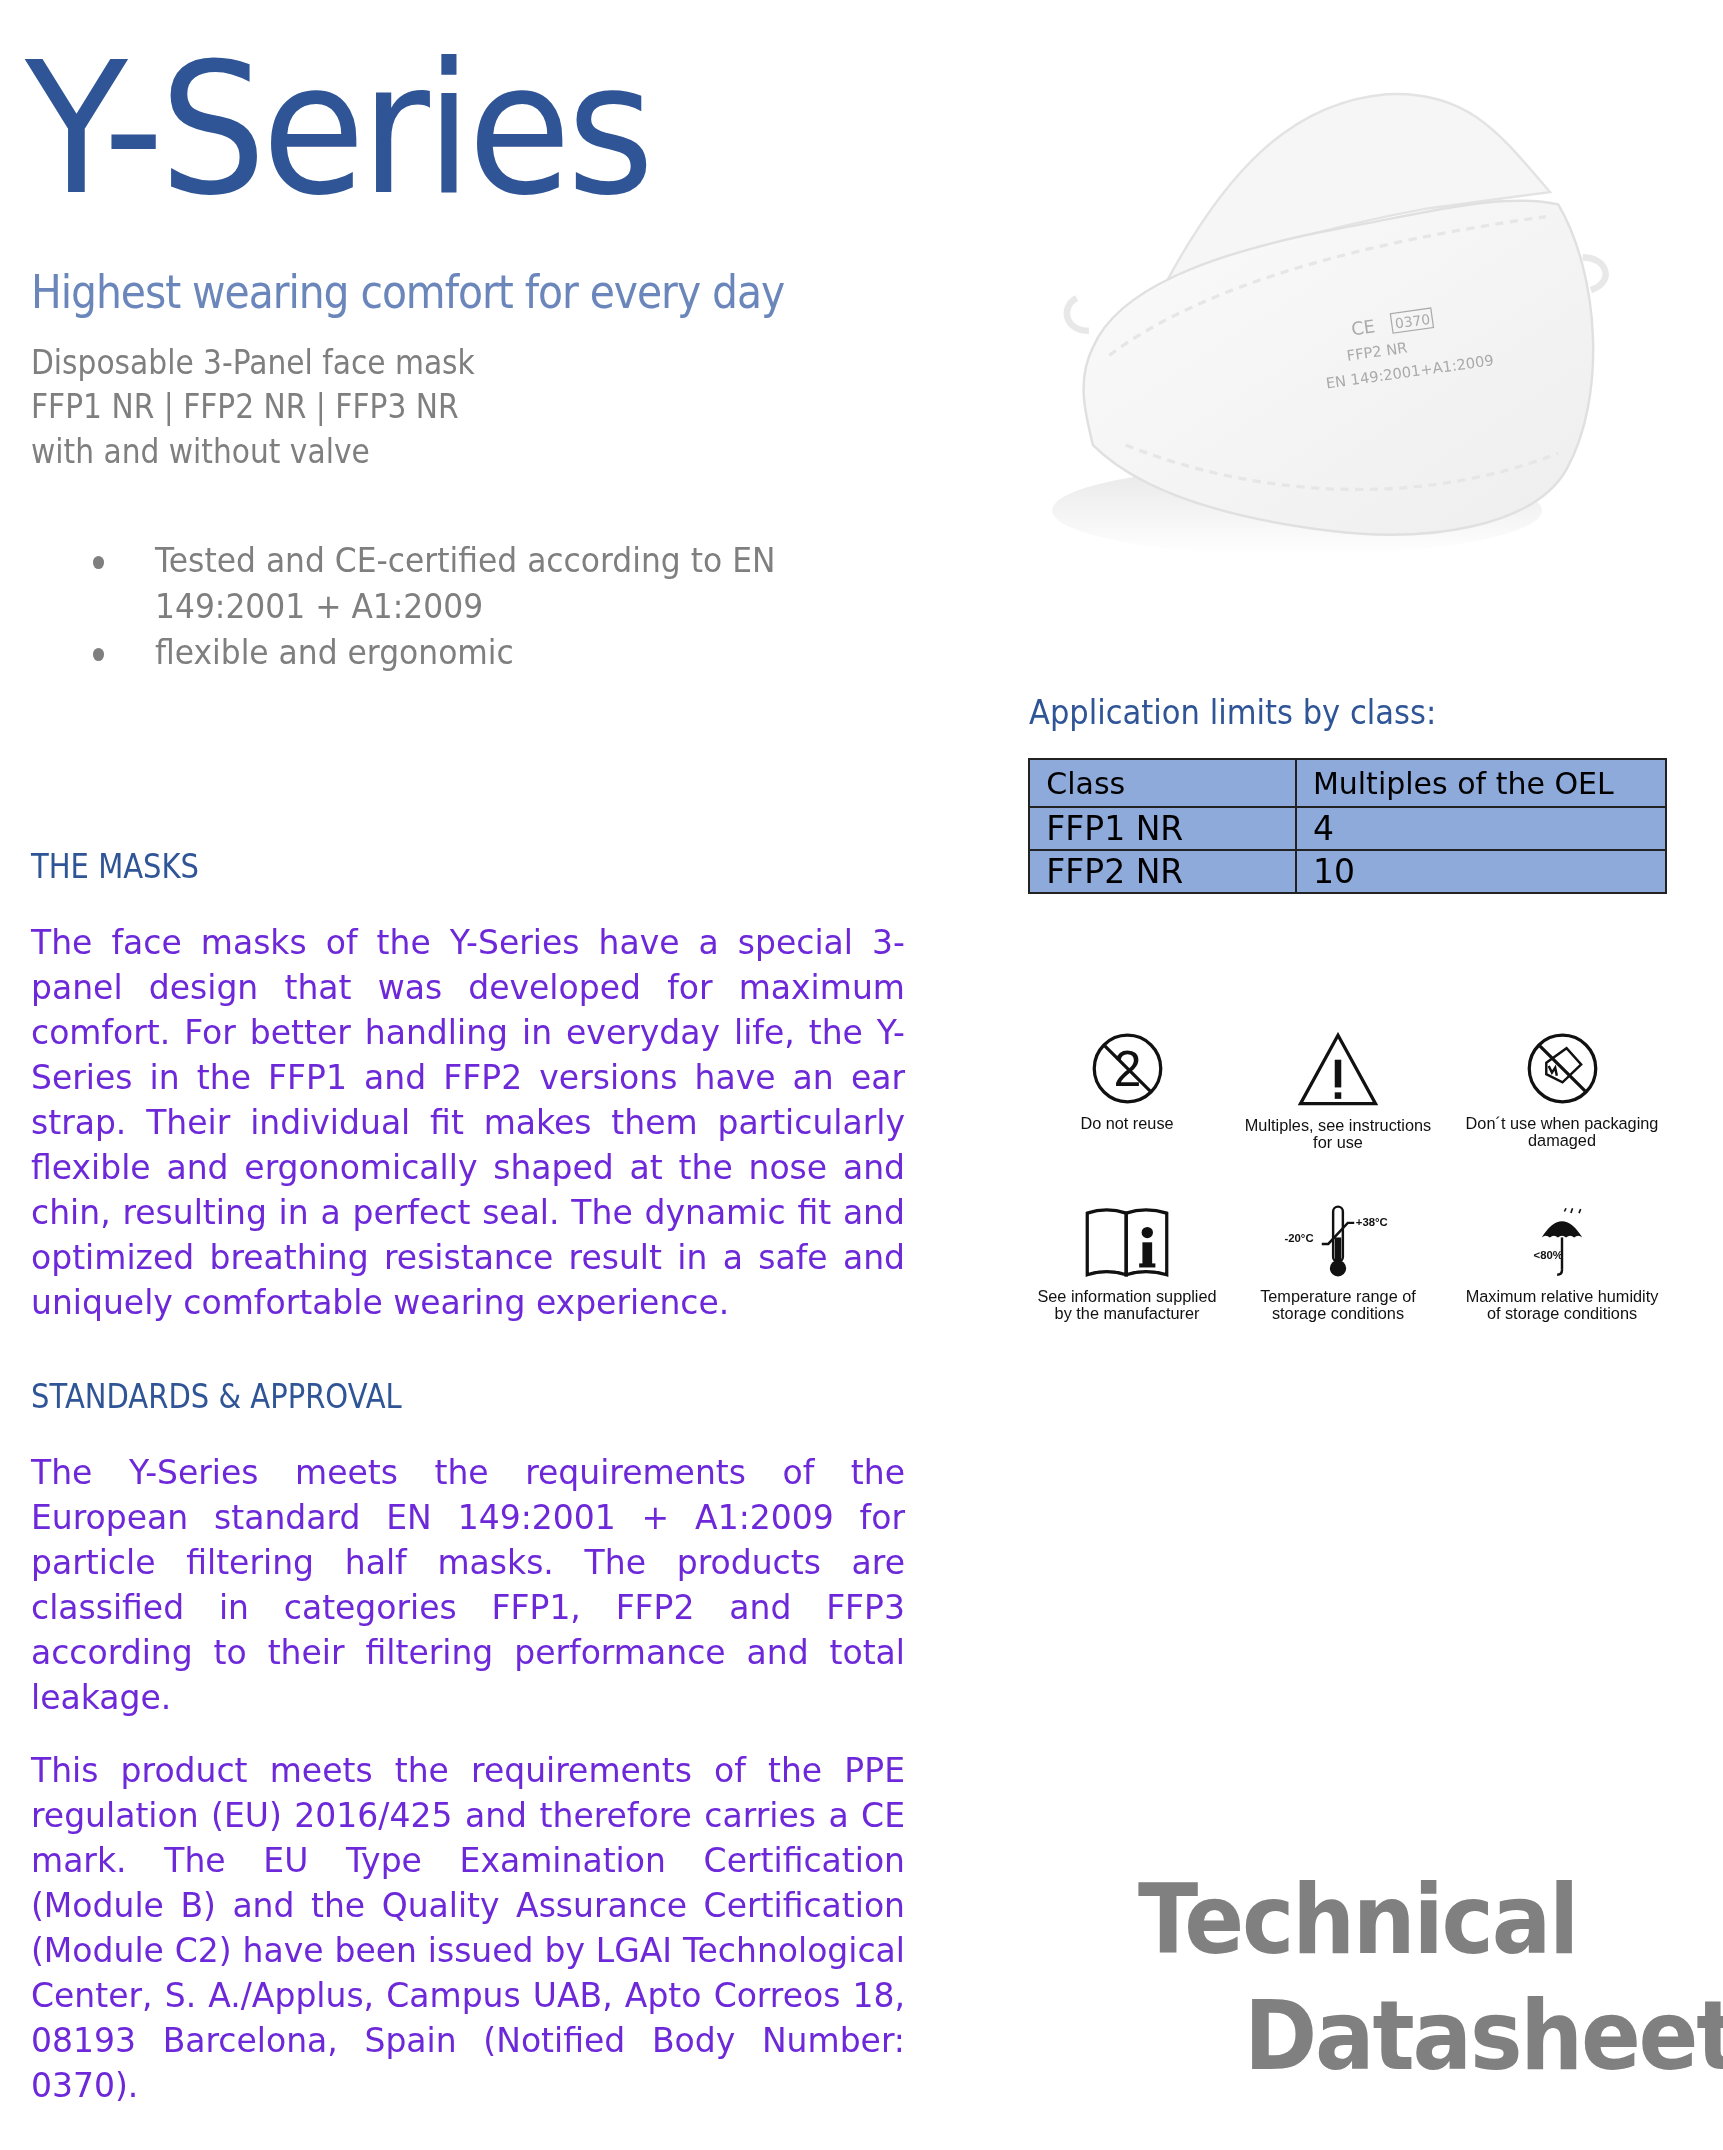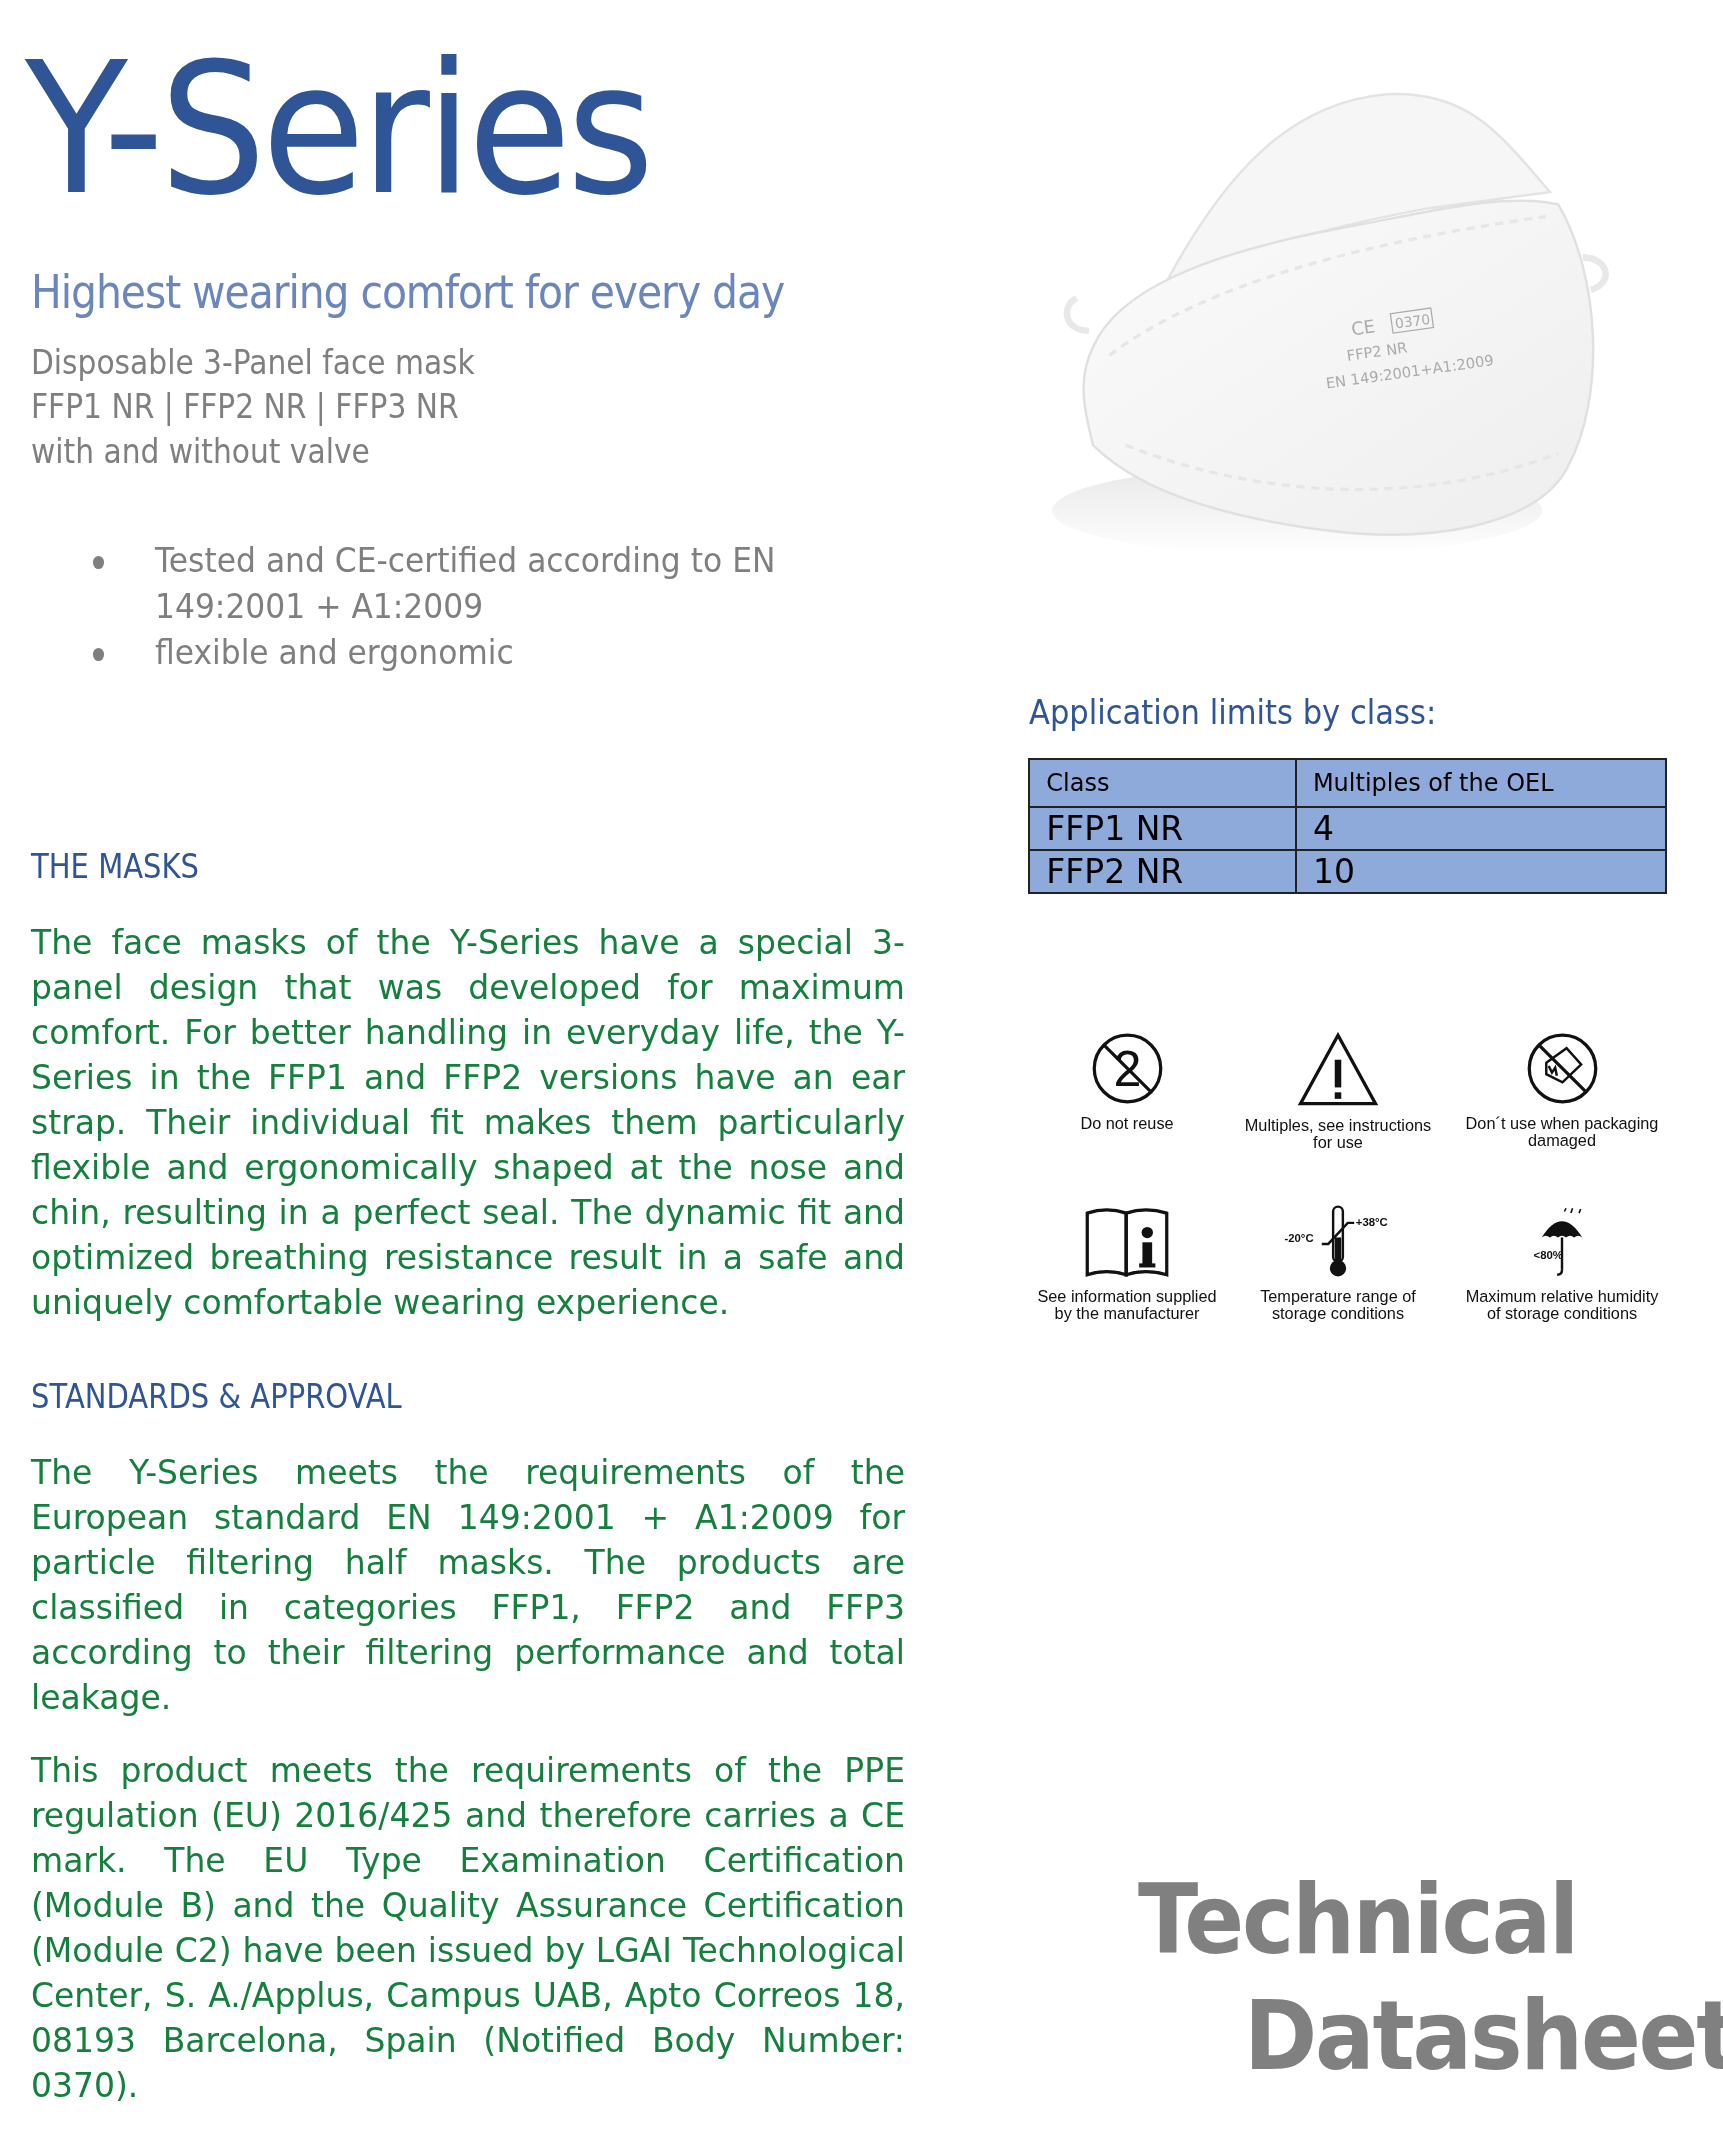--- a/index.html
+++ b/index.html
@@ -9,29 +9,29 @@
   #title { left: 24.5px; top: 39px; font-size: 181px; color: #2f5597; font-family: "DejaVu Sans", sans-serif; letter-spacing: -4.9px; line-height: 1; transform: scaleX(0.93); transform-origin: left top; }
   #subtitle { left: 31px; top: 264px; font-size: 47px; color: #6a86bb; font-family: "DejaVu Sans", sans-serif; letter-spacing: -1.2px; transform: scaleX(0.87); transform-origin: left top; white-space: nowrap; }
   .intro { left: 31px; font-size: 33px; color: #7f7f7f; font-family: "DejaVu Sans", sans-serif; white-space: nowrap; transform: scaleX(0.9); transform-origin: left top; }
 
   #bullets { left: 0; top: 518px; width: 897px; margin-top: 20px; }
   .bullet { position: relative; padding-left: 155px; font-size: 33px; line-height: 46px; color: #7f7f7f; font-family: "DejaVu Sans", sans-serif; }
   .bullet .dot { position: absolute; left: 93px; top: 18px; width: 11.4px; height: 13px; border-radius: 50%; background: #7f7f7f; }
   .bullet .txt { display: inline-block; width: 718px; transform: scaleX(0.95); transform-origin: left top; }
 
   .section-head { left: 31px; font-size: 33px; color: #2f5597; font-family: "DejaVu Sans", sans-serif; white-space: nowrap; transform: scaleX(0.88); transform-origin: left top; }
-  .body-p { left: 31px; width: 874px; font-size: 33px; line-height: 45px; color: #15803d; text-align: justify; font-family: "DejaVu Sans", sans-serif; }
+  .body-p { left: 31px; width: 874px; font-size: 33px; line-height: 45px; color: #6d28d9; text-align: justify; font-family: "DejaVu Sans", sans-serif; }
 
   #mask-figure { left: 1044px; top: 86px; width: 604px; height: 506px; }
 
   #app-limits { left: 1029px; top: 692px; font-size: 34px; color: #2f5597; font-family: "DejaVu Sans", sans-serif; white-space: nowrap; transform: scaleX(0.9); transform-origin: left top; }
 
   #limits-table { left: 1028px; top: 758px; border-collapse: collapse; background: #8eaadb; font-family: "DejaVu Sans", sans-serif; font-size: 33px; color: #000; }
   #limits-table td, #limits-table th { border: 2.4px solid #222; padding: 0 16.3px; height: 41px; text-align: left; font-weight: normal; }
-  #limits-table th { height: 46px; font-size: 24px; }
+  #limits-table th { height: 46px; font-size: 30px; }
   #limits-table .c1 { width: 232px; }
   #limits-table .c2 { width: 336px; margin-top: 39px; }
 
   .sym { width: 196px; text-align: center; }
   .sym svg { display: block; margin: 0 auto; }
   .sym .lbl { font-family: "Liberation Sans", sans-serif; font-size: 16.3px; line-height: 17px; color: #111; margin-top: 10px; }
 
   .td-title { font-family: "DejaVu Sans", sans-serif; font-size: 96px; color: #808080; font-weight: bold; letter-spacing: -2.4px; white-space: nowrap; line-height: 1; transform: scaleX(0.92); transform-origin: left top; }
 </style>
 </head>

